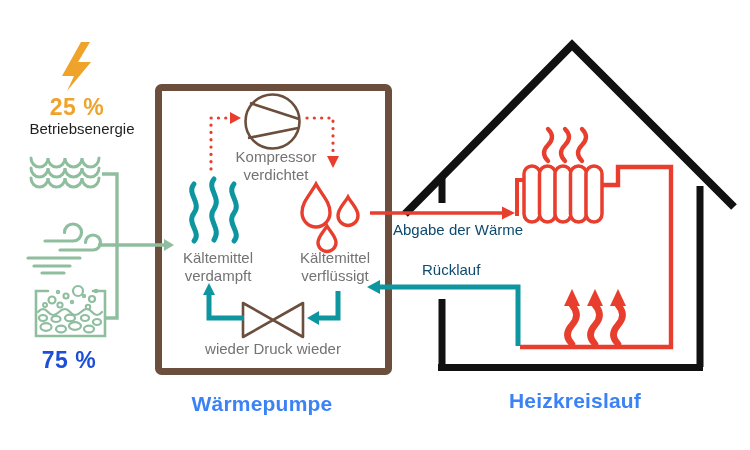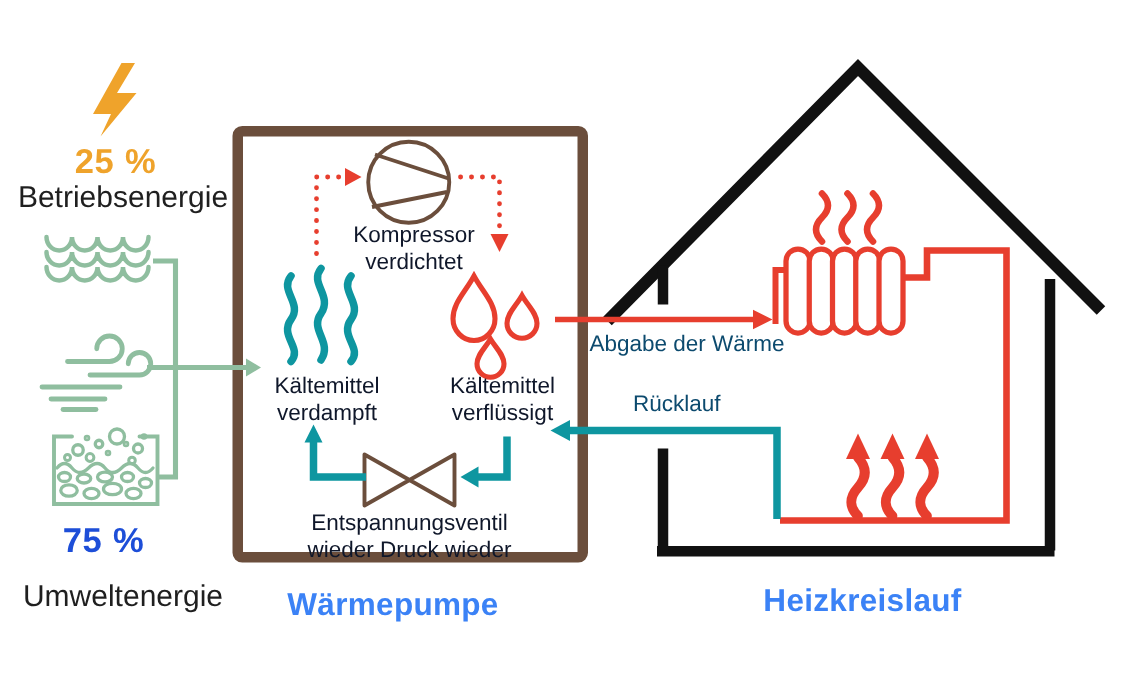--- a/index.html
+++ b/index.html
@@ -6,22 +6,22 @@
   .stage{
     position:relative;width:750px;height:450px;background:#ffffff;overflow:hidden;
     font-family:"Liberation Sans","DejaVu Sans",sans-serif;
   }
   .stage svg{position:absolute;left:0;top:0;}
   .lbl{position:absolute;color:#1f1f1f;text-align:center;line-height:1.2;}
   .lbl .line{display:block;}
   .pct{font-weight:700;font-size:23px;letter-spacing:.5px;}
   .pct-orange{color:#EFA32B;}
   .pct-green{color:#1d4ed8;}
-  .cat{font-size:20px;color:#1f1f1f;}
-  .small{font-size:15px;color:#0f172a;}
+  .cat{font-size:15px;color:#1f1f1f;}
+  .small{font-size:15px;color:#737373;}
   .title{font-size:21px;font-weight:600;color:#3b82f6;letter-spacing:.2px;}
   .flow{font-size:15px;color:#0c4a6e;text-align:left;white-space:nowrap;}
 </style>
 </head>
 <body>
 
 <div class="stage">
 
   <svg width="750" height="450" viewBox="0 0 750 450">
 
@@ -163,39 +163,37 @@
       <polygon points="610,306 626,306 618,289" fill="#E73E2E"></polygon>
     </g>
   </svg>
 
   <div class="lbl pct pct-orange" style="left:17px;top:94px;width:120px;">25 %</div>
 
   <div class="lbl cat" style="left:2px;top:120px;width:160px;">Betriebsenergie</div>
 
   <div class="lbl pct pct-green" style="left:9px;top:347px;width:120px;">75 %</div>
 
-  <div class="lbl cat" style="left:2px;top:386px;width:160px;">Umweltenergie</div>
 
   <div class="lbl small" style="left:196px;top:148px;width:160px;">
     <span class="line">Kompressor</span>
     <span class="line">verdichtet</span>
   </div>
 
   <div class="lbl small" style="left:138px;top:249px;width:160px;">
     <span class="line">Kältemittel</span>
     <span class="line">verdampft</span>
   </div>
 
   <div class="lbl small" style="left:255px;top:249px;width:160px;">
     <span class="line">Kältemittel</span>
     <span class="line">verflüssigt</span>
   </div>
 
   <div class="lbl small" style="left:193px;top:340px;width:160px;">
-    <span class="line">Entspannungsventil</span>
     <span class="line">wieder Druck wieder</span>
   </div>
 
   <div class="lbl title" style="left:162px;top:391px;width:200px;">Wärmepumpe</div>
 
   <div class="lbl title" style="left:475px;top:388px;width:200px;">Heizkreislauf</div>
 
   <div class="lbl flow" style="left:393px;top:221px;">Abgabe der Wärme</div>
 
   <div class="lbl flow" style="left:422px;top:261px;">Rücklauf</div>

